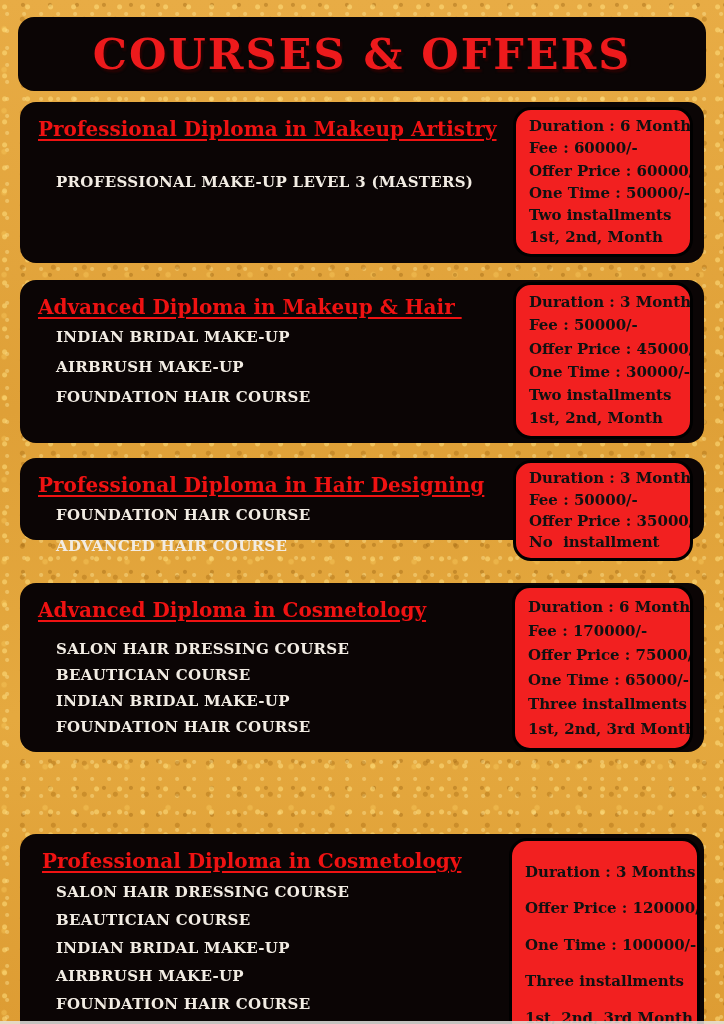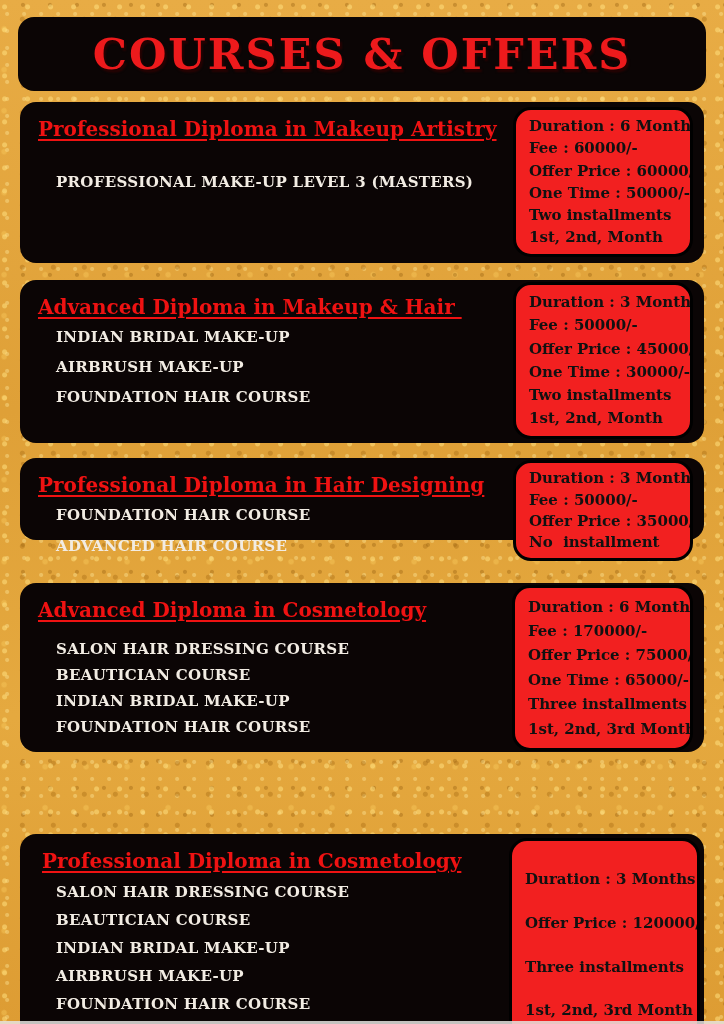--- a/index.html
+++ b/index.html
@@ -174,19 +174,20 @@
       <li class="course">SALON HAIR DRESSING COURSE</li>
       <li class="course">BEAUTICIAN COURSE</li>
       <li class="course">INDIAN BRIDAL MAKE-UP</li>
       <li class="course">AIRBRUSH MAKE-UP</li>
       <li class="course">FOUNDATION HAIR COURSE</li>
       <li class="course">ADVANCED HAIR COURSE</li>
     </ul>
     <aside class="offer">
       <p>Duration : 3 Months</p>
       <p>Offer Price : 120000/-</p>
+      <p>One Time : 100000/-</p>
       <p>Three installments</p>
       <p>1st, 2nd, 3rd Month</p>
     </aside>
   </section>
 
   <div class="bottom-edge"></div>
 </div>
 
 </body></html>

